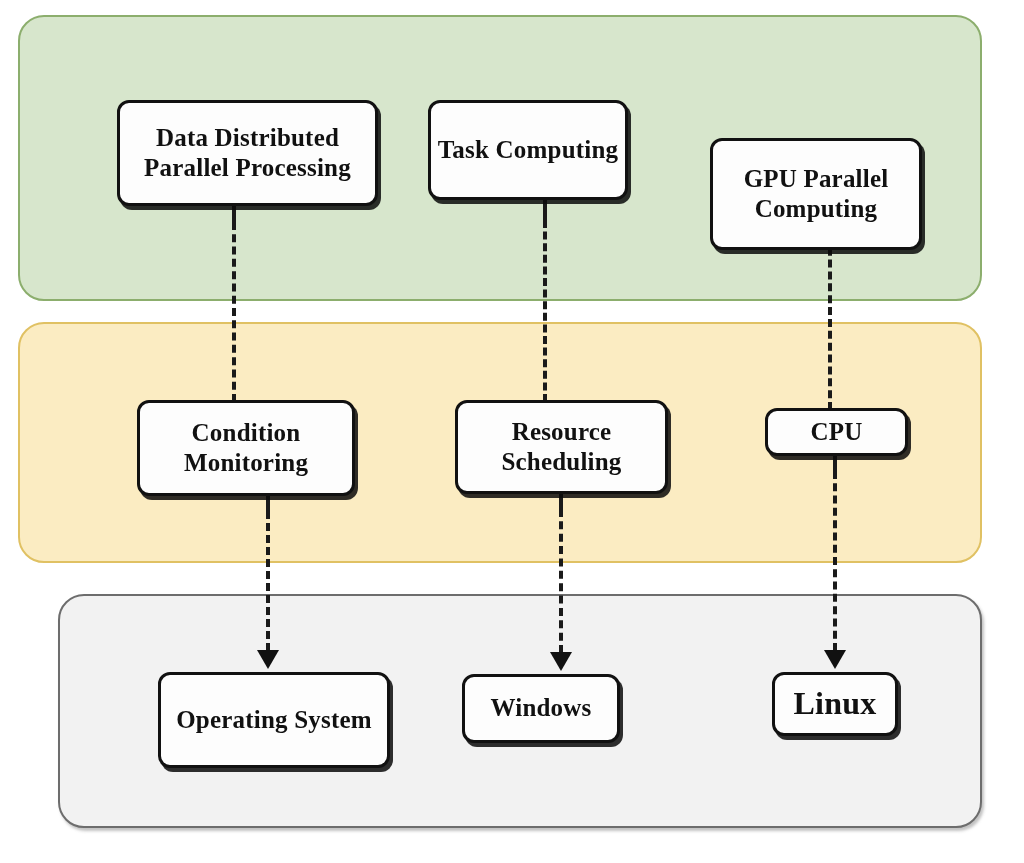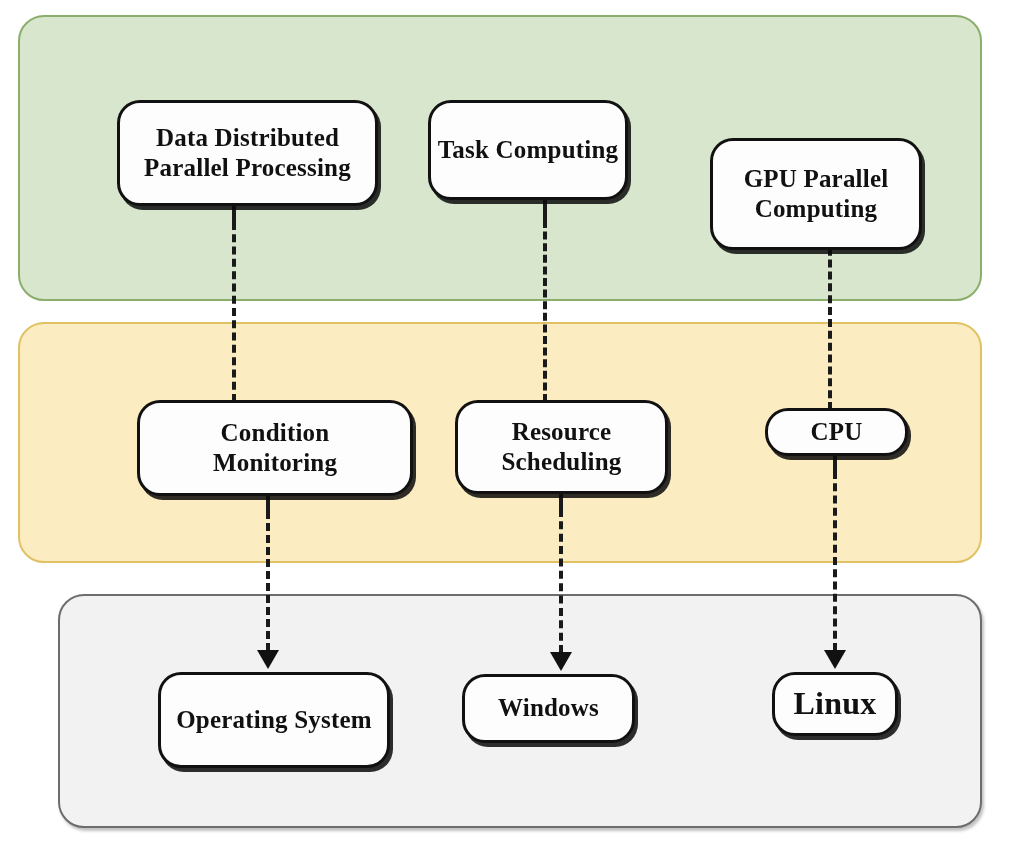--- a/index.html
+++ b/index.html
@@ -63,46 +63,46 @@
     border-right: 11px solid transparent;
     border-top: 19px solid #111111;
   }
 
   
   .node {
     position: absolute;
     box-sizing: border-box;
     background: #fdfdfd;
     border: 3.5px solid #111111;
-    border-radius: 23px;
+    border-radius: 12px;
     box-shadow: 3px 4px 0 rgba(10,10,10,0.85);
     display: flex;
     align-items: center;
     justify-content: center;
     text-align: center;
     color: #111111;
     font-weight: bold;
     letter-spacing: 0.2px;
     line-height: 1.22;
     white-space: pre-line;
     padding: 2px 6px;
   }
   .node span { display: block; }
 
   
   .n-ddpp   { left: 117px; top: 100px; width: 261px; height: 106px; font-size: 25px; }
   .n-task   { left: 428px; top: 100px; width: 200px; height: 100px; font-size: 25px; }
   .n-gpu    { left: 710px; top:  94px; width: 212px; height: 112px; font-size: 25px; margin-top: 44px; }
   
-  .n-cond   { left: 137px; top: 400px; width: 276px; height:  96px; font-size: 25px; }
+  .n-cond   { left: 137px; top: 400px; width: 218px; height:  96px; font-size: 25px; }
   .n-res    { left: 455px; top: 400px; width: 213px; height:  94px; font-size: 25px; }
   .n-cpu    { left: 765px; top: 408px; width: 143px; height:  48px; font-size: 25px; }
   
   .n-os     { left: 158px; top: 672px; width: 232px; height:  96px; font-size: 25px; }
-  .n-win    { left: 462px; top: 674px; width: 173px; height:  69px; font-size: 25px; }
+  .n-win    { left: 462px; top: 674px; width: 158px; height:  69px; font-size: 25px; }
   .n-linux  { left: 772px; top: 672px; width: 126px; height:  64px; font-size: 32px; }
 </style>
 </head>
 <body>
 
 <div id="canvas">
 
   <div class="layer layer-green"></div>
   <div class="layer layer-yellow"></div>
   <div class="layer layer-gray"></div>

